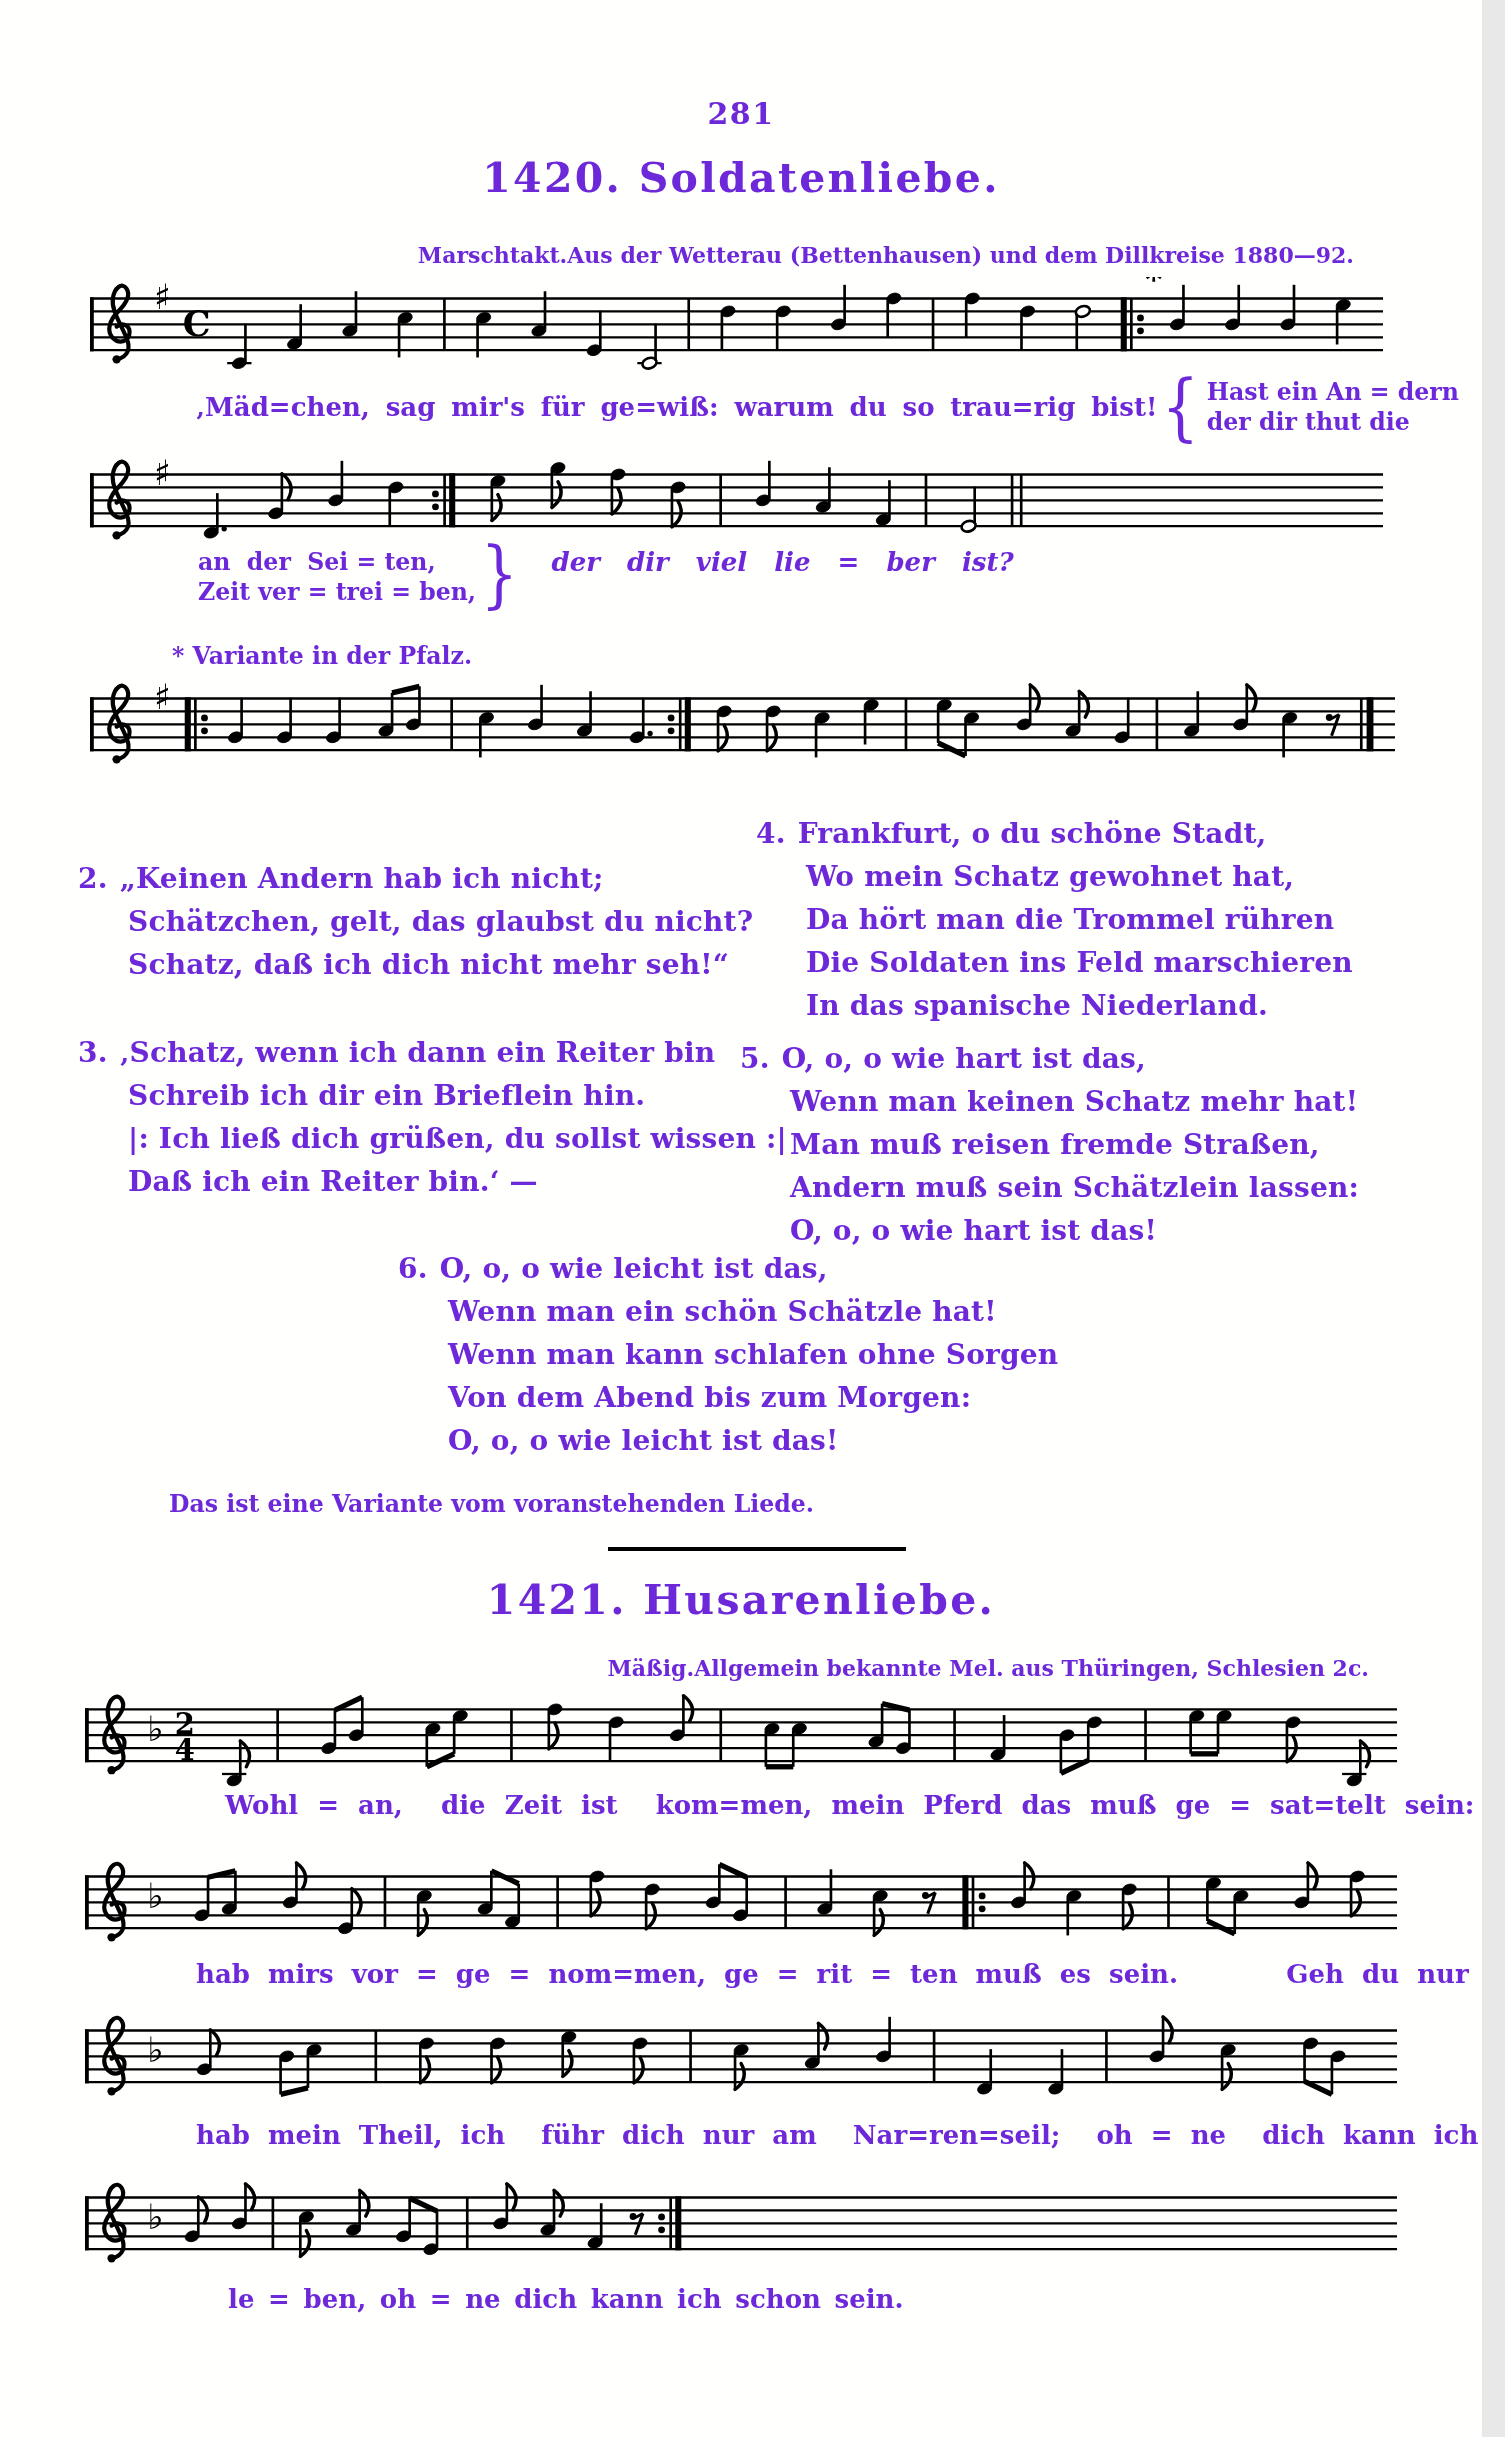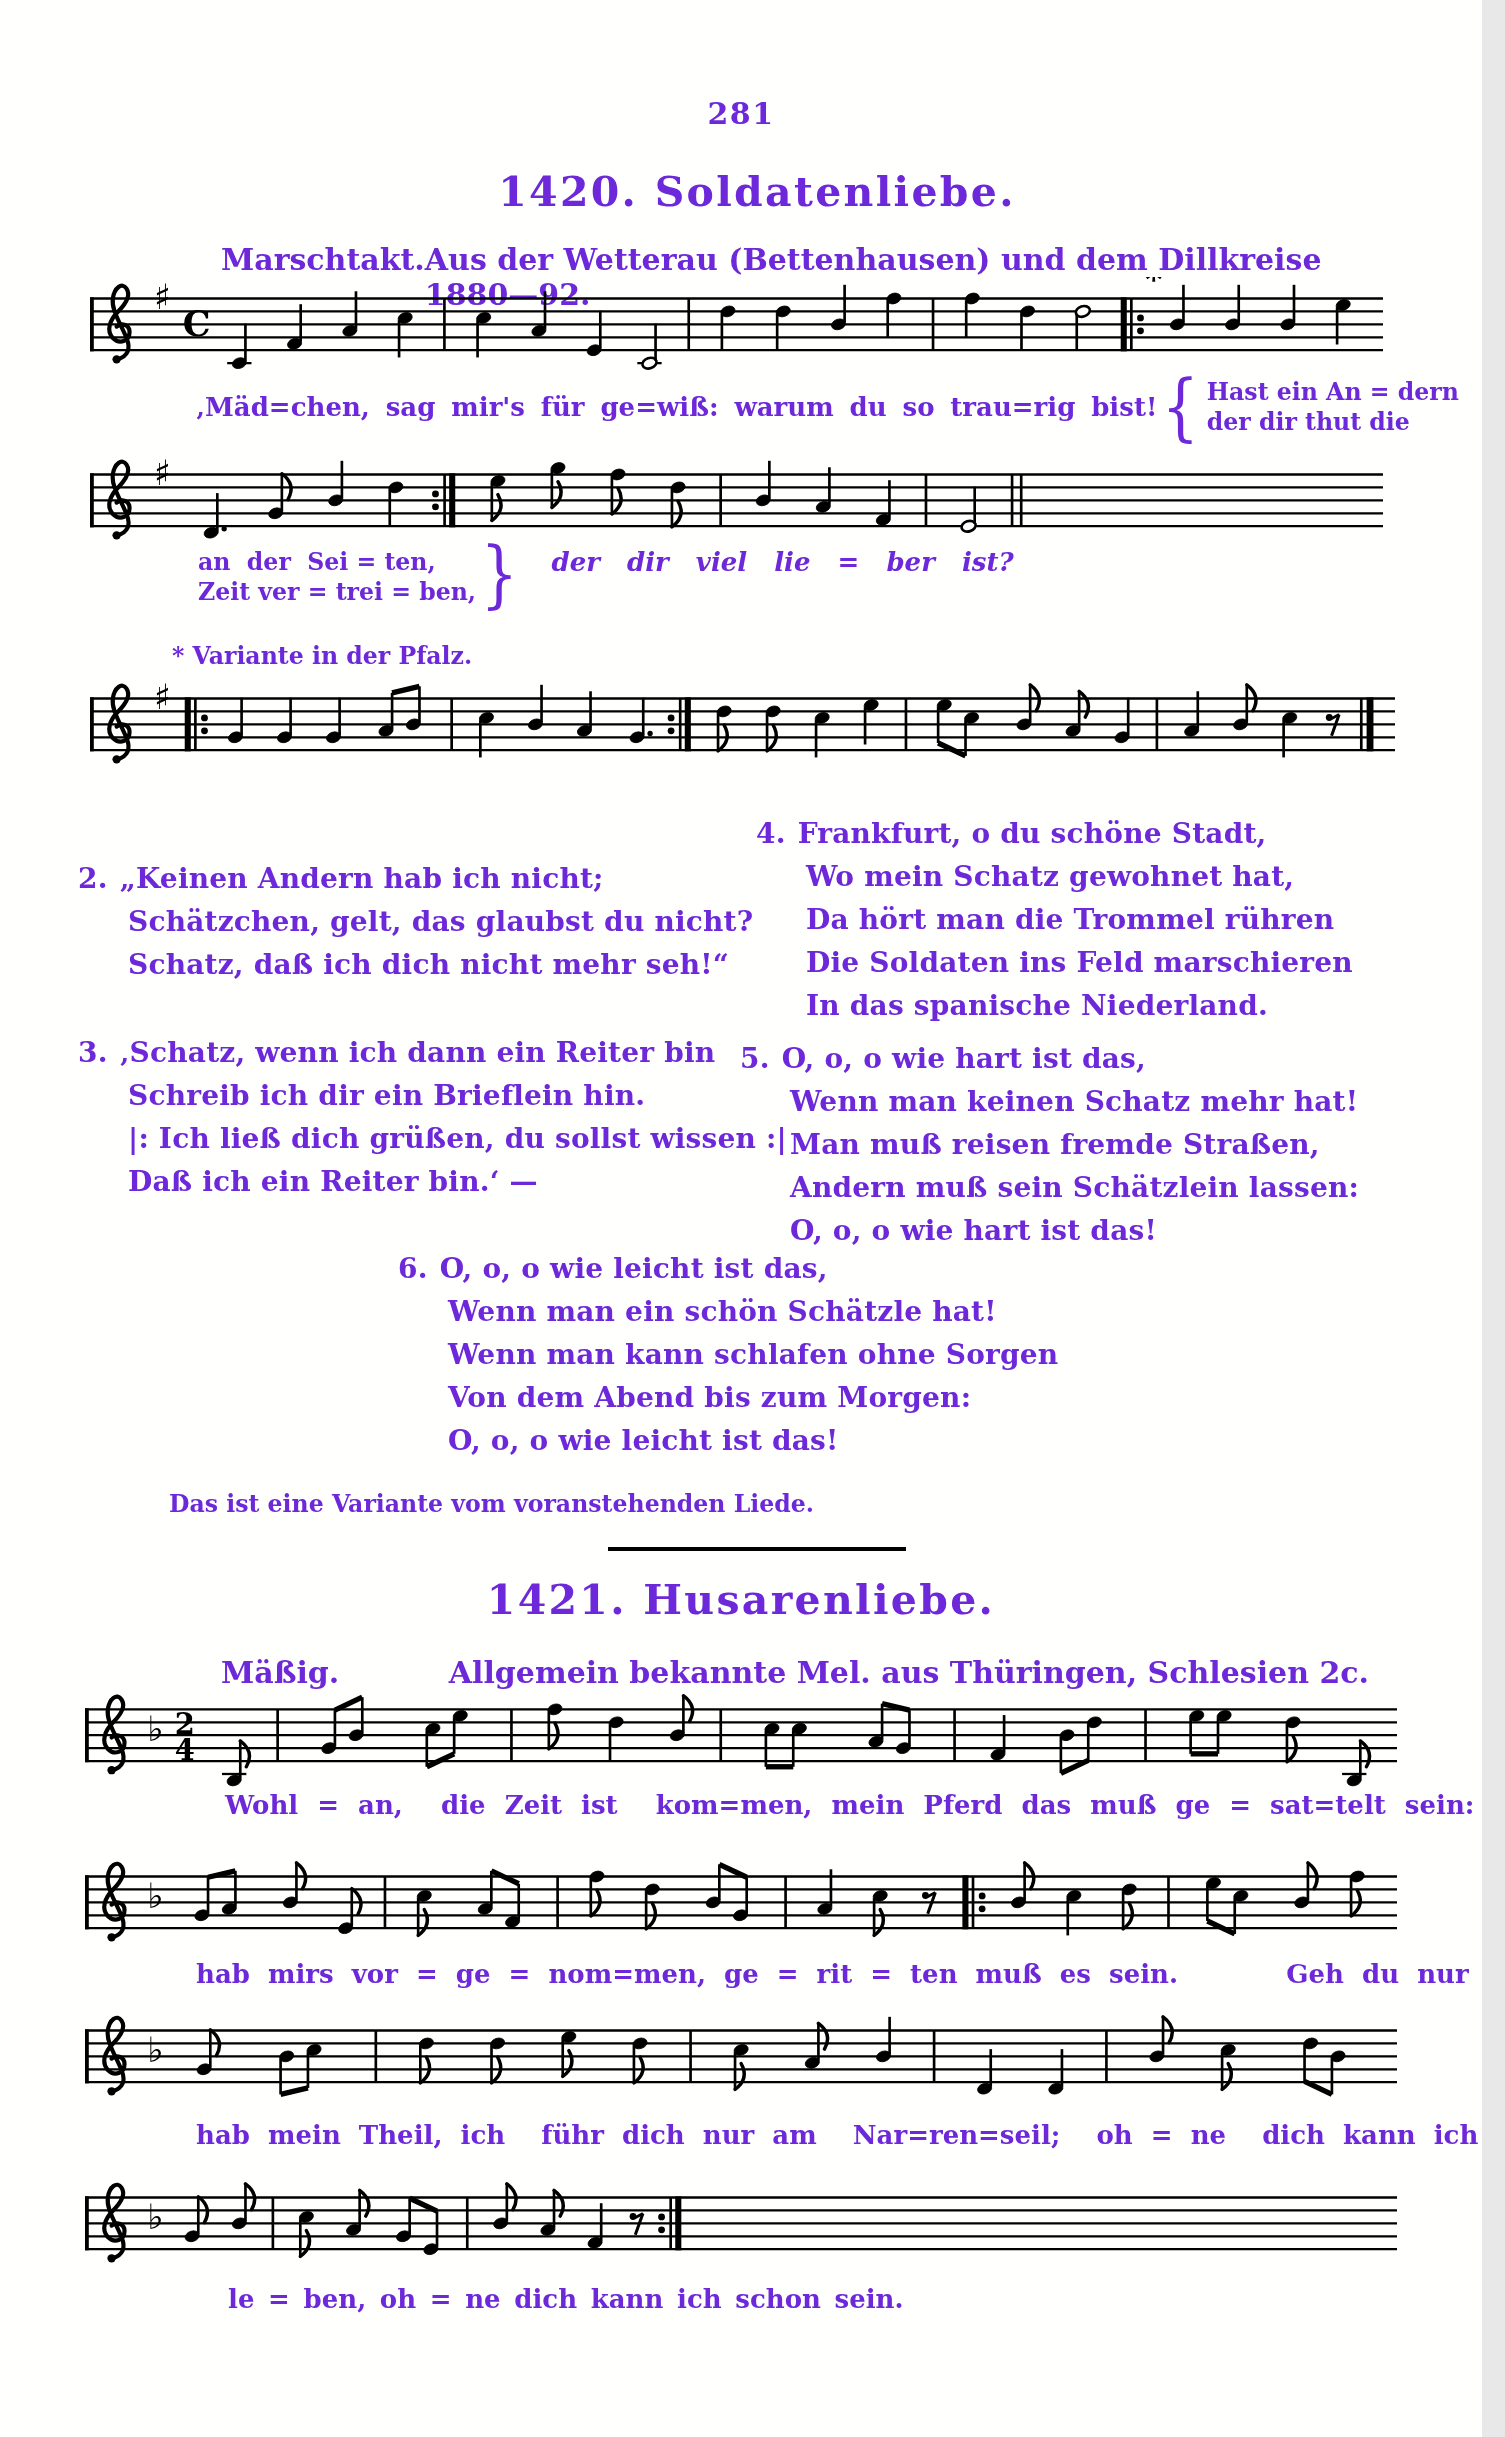--- a/index.html
+++ b/index.html
@@ -1,23 +1,23 @@
 <!DOCTYPE html>
 <html style="font-size:12px"><head>
 <meta charset="utf-8">
 <style>
   html,body{margin:0;padding:0;background:#e8e8e8;}
   .page{position:relative;width:1482px;height:2438px;background:#fffffd;color:#6d28d9;overflow:hidden;
         font-family:"DejaVu Serif",serif;}
   .abs{position:absolute;}
   .pagenum{top:96px;left:0;width:100%;text-align:center;font-weight:700;font-size:30px;letter-spacing:1.5px;}
   .title{left:0;width:100%;text-align:center;font-weight:700;font-size:41px;letter-spacing:2.3px;margin:0;}
-  .t1{top:168px;margin-left:16px;}
+  .t1{top:154px;}
   .t2{top:1576px;}
-  .meta{display:flex;justify-content:space-between;align-items:baseline;font-weight:700;font-size:30px;margin-left:40px;}
+  .meta{display:flex;justify-content:flex-end;align-items:baseline;font-weight:700;font-size:22px;}
   .m1{top:242px;left:181px;right:128px;}
   .m2{top:1655px;left:181px;right:113px;}
   .stave{position:absolute;}
   .sv1{left:90px;top:277px;width:1293px;height:116px;}
   .sv2{left:90px;top:453px;width:1293px;height:116px;}
   .sv3{left:90px;top:677px;width:1305px;height:116px;}
   .sv4{left:85px;top:1688px;width:1312px;height:118px;}
   .sv5{left:85px;top:1855px;width:1312px;height:116px;}
   .sv6{left:85px;top:2009px;width:1312px;height:116px;}
   .sv7{left:85px;top:2176px;width:1312px;height:116px;}

